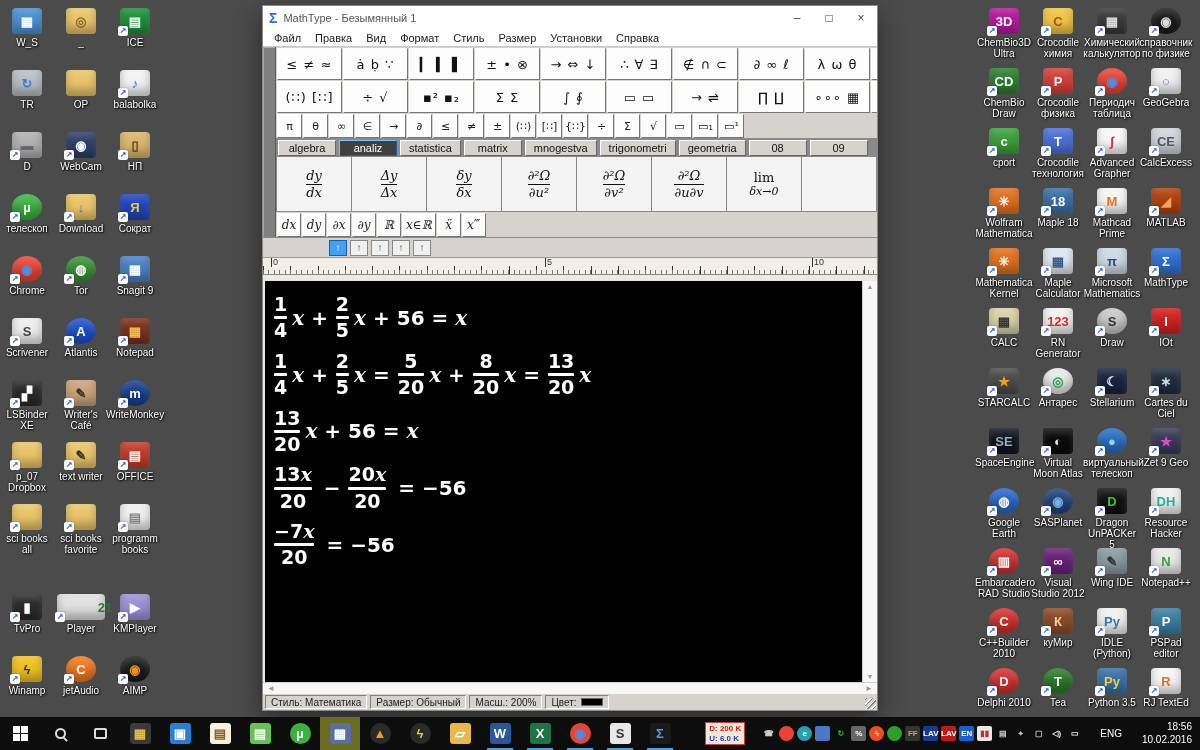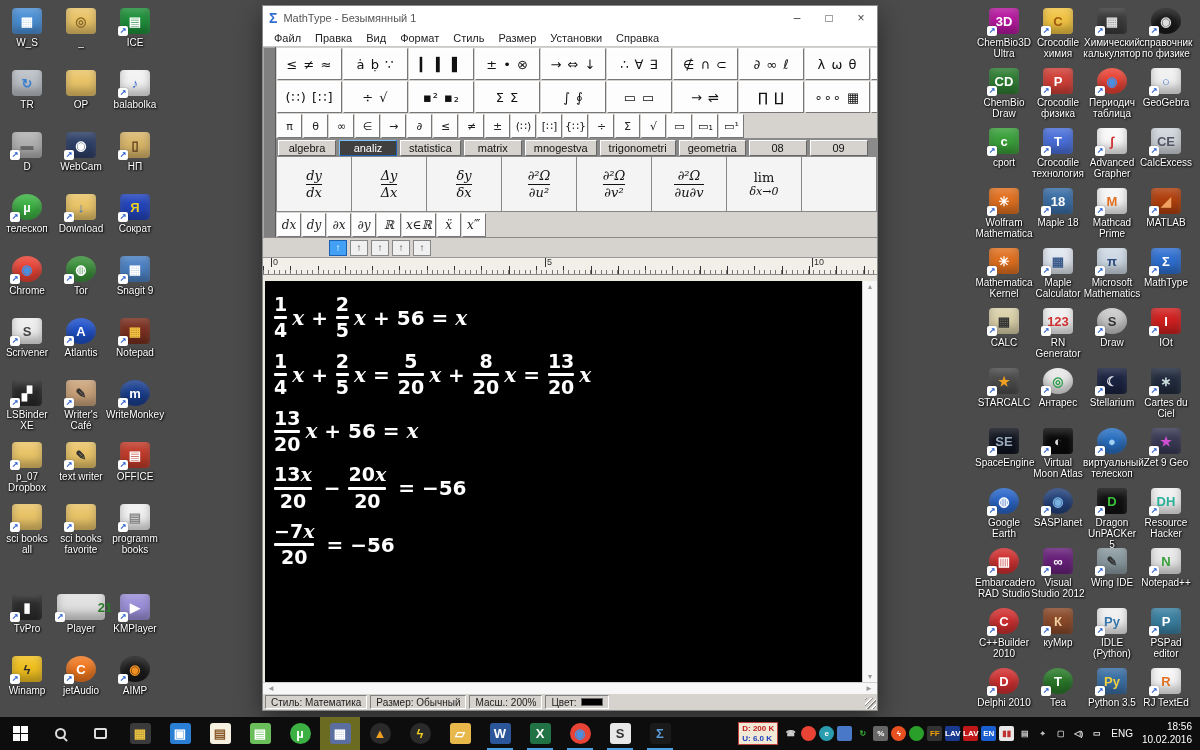--- a/index.html
+++ b/index.html
@@ -122,21 +122,21 @@
   .tb-ico.round { border-radius:50%; }
   .runbar { display:none; position:absolute; bottom:0; left:7px; right:7px; height:2px; background:#4aa0e0; }
   .runbar.show { display:block; }
   .start-grid { width:15px; height:15px; display:grid; grid-template-columns:7px 7px; gap:1px; }
   .start-grid span { background:#fff; width:7px; height:7px; }
   .search-glass { width:11px; height:11px; border:2px solid #ddd; border-radius:50%; position:relative; }
   .search-glass::after { content:""; position:absolute; width:6px; height:2px; background:#ddd;
                          bottom:-3px; right:-4px; transform:rotate(45deg); }
   .taskview { width:13px; height:11px; border:2px solid #ddd; border-radius:2px; position:relative; }
 
-  .tray { margin-left:auto; display:flex; align-items:center; gap:2px; padding-right:2px; }
+  .tray { margin-left:auto; display:flex; align-items:center; gap:13px; padding-right:2px; }
   .speed { background:#f2e8d6; border:1px solid #c04040; padding:1px 3px; line-height:1.15;
            font-size:8px; font-weight:bold; margin-right:3px; }
   .speed .d { color:#c02020; } .speed .u { color:#2040c0; }
   .tray-ico { width:15px; height:15px; border-radius:2px; display:flex; align-items:center;
               justify-content:center; font-size:8px; font-weight:bold; color:#fff; cursor:pointer;
               letter-spacing:0; }
   .tray-ico.round { border-radius:50%; }
   .lang { color:#fff; font-size:10px; padding:0 5px; cursor:pointer; }
   .clock { color:#fff; font-size:10px; text-align:right; line-height:1.25; padding:0 6px 0 2px; cursor:pointer; }
 </style>

